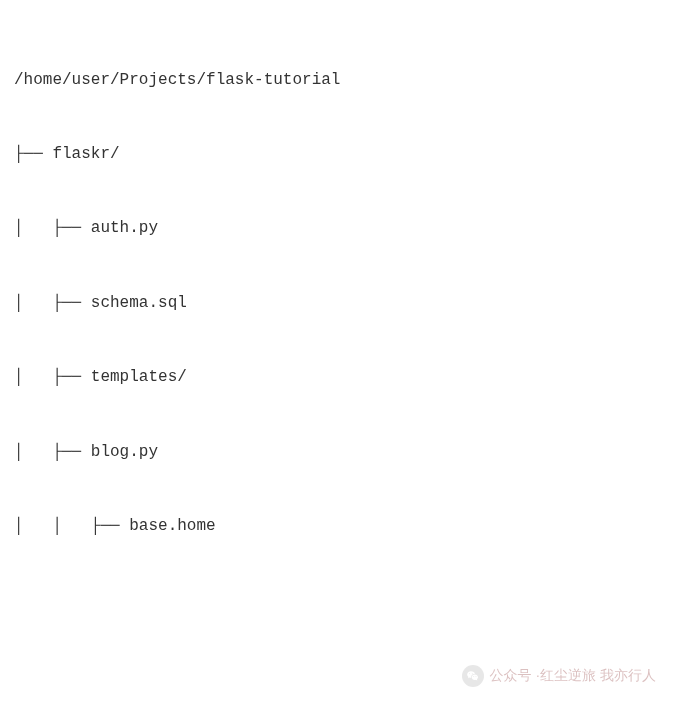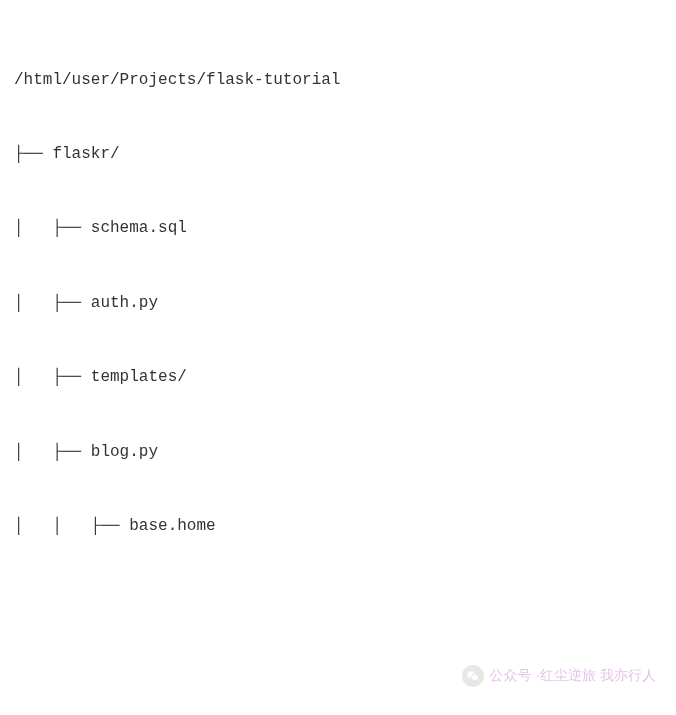--- a/index.html
+++ b/index.html
@@ -24,21 +24,21 @@
     }
     .watermark {
       position: fixed;
       right: 20px;
       bottom: 28px;
       display: flex;
       align-items: center;
       opacity: 0.28;
       font-family: "PingFang SC", "Microsoft YaHei", sans-serif;
       font-size: 14px;
-      color: #a21caf;
+      color: #7f1d1d;
     }
     .watermark-icon {
       width: 22px;
       height: 22px;
       border-radius: 50%;
       background: #aaa;
       margin-right: 6px;
       display: flex;
       align-items: center;
       justify-content: center;
@@ -46,24 +46,24 @@
     .watermark-icon svg {
       width: 14px;
       height: 14px;
       fill: #fff;
     }
   </style>
 </head>
 <body>
 
 <div class="tree-root">
-  <span class="tree-line">/html/user/Projects/flask-tutorial</span>
+  <span class="tree-line">/home/user/Projects/flask-tutorial</span>
   <span class="tree-line">├── flaskr/</span>
+  <span class="tree-line">│   ├── auth.py</span>
   <span class="tree-line">│   ├── schema.sql</span>
-  <span class="tree-line">│   ├── auth.py</span>
   <span class="tree-line">│   ├── templates/</span>
   <span class="tree-line">│   ├── blog.py</span>
   <span class="tree-line">│   │   ├── base.home</span>
   
   
   
   
   
   
   

